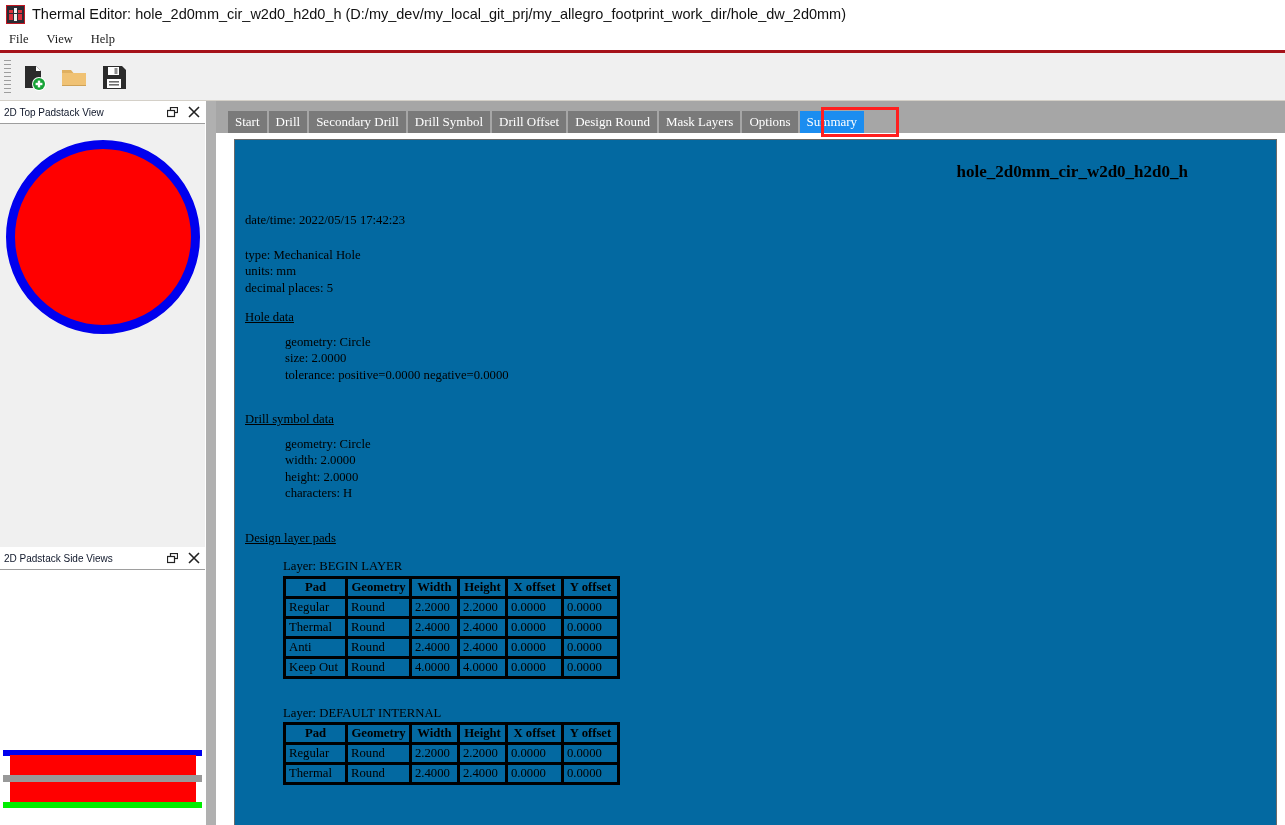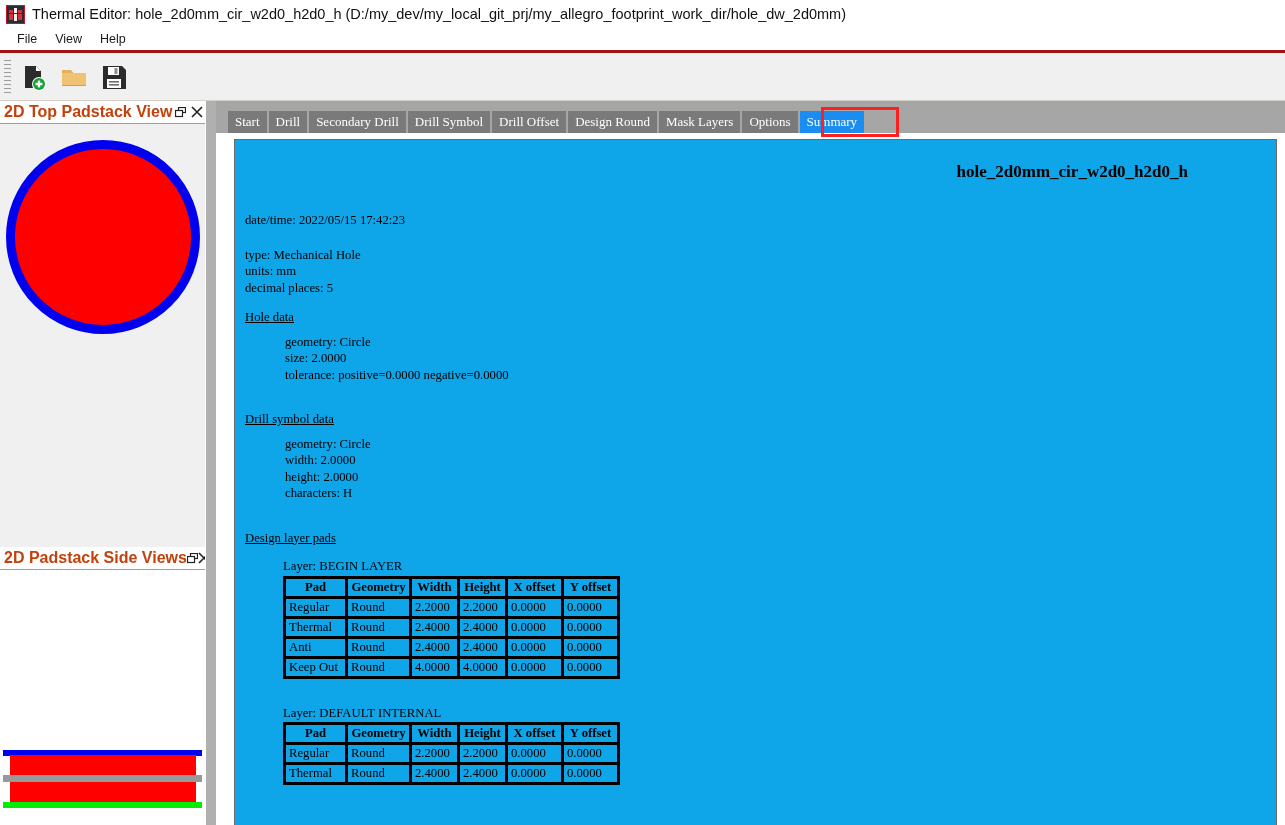--- a/index.html
+++ b/index.html
@@ -46,22 +46,22 @@
     font-size: 14.5px;
     color: #111111;
     white-space: nowrap;
   }
 
   
   .menubar {
     height: 22px;
     display: flex;
     align-items: center;
-    padding-left: 8px;
-    background: #ffffff;
+    background: #ffffff;
+    font-family: Liberation Serif, serif;
   }
   .menu-item {
     font-size: 12.5px;
     color: #1a1a1a;
     padding: 2px 9px;
     cursor: default;
   }
   .red-rule {
     height: 3px;
     background: #a5121a;
@@ -133,25 +133,24 @@
   .dock-header {
     height: 22px;
     flex: 0 0 22px;
     display: flex;
     align-items: center;
     background: #ffffff;
     border-bottom: 1px solid #9e9e9e;
     padding-left: 4px;
   }
   .dock-title {
-    font-size: 16px;
-    color: #c2410c;
+    font-size: 10px;
+    color: #0f172a;
     flex: 1 1 auto;
     white-space: nowrap;
-    font-weight: bold;
   }
   .dock-btn {
     width: 22px;
     height: 18px;
     display: flex;
     align-items: center;
     justify-content: center;
     cursor: default;
     color: #222;
   }
@@ -227,21 +226,21 @@
     padding: 6px 8px 0 18px;
     box-sizing: border-box;
     overflow: hidden;
     min-height: 0;
   }
   .content-page {
     border: 1px solid #6a6a6a;
     border-bottom: none;
     height: 100%;
     box-sizing: border-box;
-    background: #0ea5e9;
+    background: #0369a1;
     padding: 14px 16px 4px 10px;
     overflow: hidden;
     position: relative;
   }
   .doc-title {
     text-align: right;
     font-size: 17px;
     font-weight: bold;
     color: #000000;
     margin: 8px 72px 0 0;

